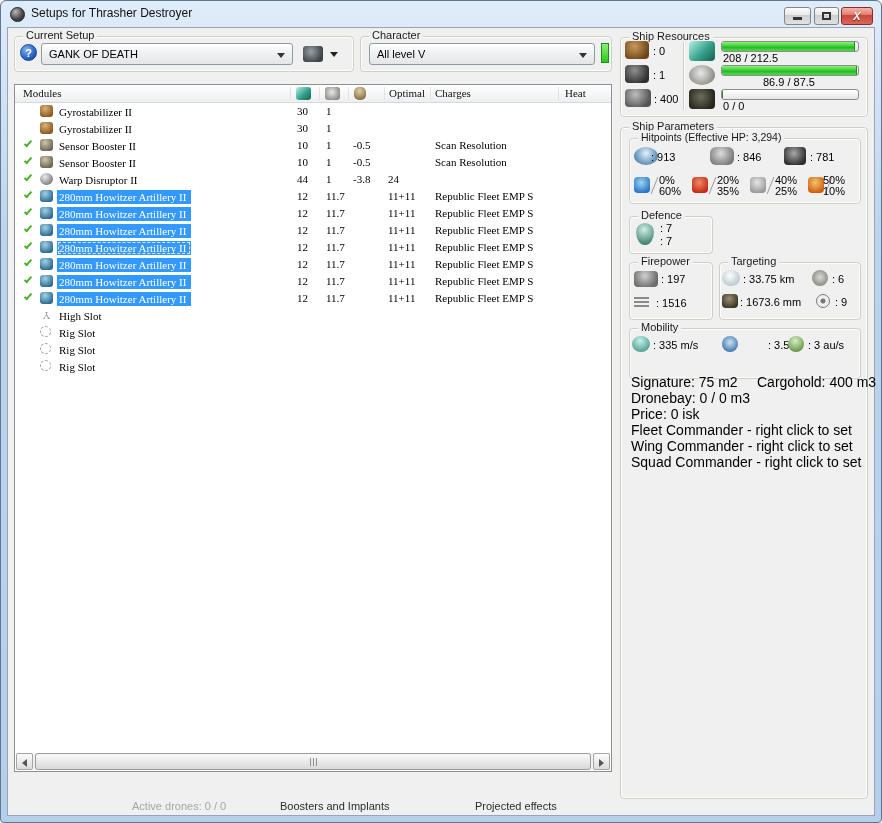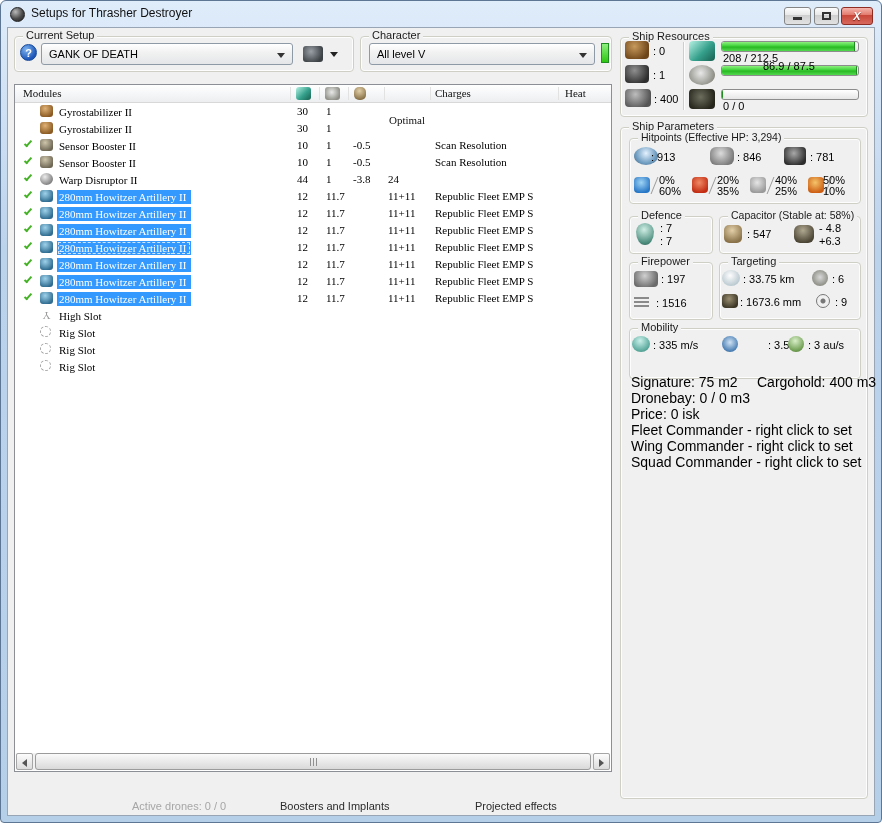--- a/index.html
+++ b/index.html
@@ -159,21 +159,21 @@
     <div class="modpanel">
       <div class="mheader">
         <span class="hcell" style="left:8px;">Modules</span>
         <i class="hsep" style="left:275px;"></i>
         <span class="hicon ic-cpu" style="left:281px;"></span>
         <i class="hsep" style="left:304px;"></i>
         <span class="hicon ic-powergrid" style="left:310px;"></span>
         <i class="hsep" style="left:333px;"></i>
         <span class="hicon ic-capacitor" style="left:339px;width:12px;"></span>
         <i class="hsep" style="left:369px;"></i>
-        <span class="hcell" style="left:374px;margin-top:27px;">Optimal</span>
+        <span class="hcell" style="left:374px;">Optimal</span>
         <i class="hsep" style="left:415px;"></i>
         <span class="hcell" style="left:420px;">Charges</span>
         <i class="hsep" style="left:543px;"></i>
         <span class="hcell" style="left:550px;">Heat</span>
       </div>
       <div class="rows" id="module-rows">
           <div class="mrow">
     <span class="m-check"></span>
     <span class="m-icon ic-gyrostabilizer"></span>
     <span class="m-name">Gyrostabilizer II</span>
@@ -398,21 +398,21 @@
       <i class="vdiv" style="left:62px;top:4px;height:68px;"></i>
       <span class="rp-icon ic-cpu" style="left:68px;top:3px;width:26px;height:20px;"></span>
       <div class="pbar" style="left:100px;top:3px;width:138px;">
           <div class="pfill" style="width: 97.9%;"></div>
         </div>
       <span class="stat" style="left:102px;top:14px;">208 / 212.5</span>
       <span class="rp-icon ic-powergrid" style="left:68px;top:27px;width:26px;height:20px;border-radius:50%;"></span>
       <div class="pbar" style="left:100px;top:27px;width:138px;">
           <div class="pfill" style="width: 99.3%;"></div>
         </div>
-      <span class="stat" style="left:102px;top:22px;padding-left:40px;">86.9 / 87.5</span>
+      <span class="stat" style="left:102px;top:38px;padding-left:40px;">86.9 / 87.5</span>
       <span class="rp-icon ic-drone" style="left:68px;top:51px;width:26px;height:20px;"></span>
       <div class="pbar" style="left:100px;top:51px;width:138px;">
           <div class="pfill" style="width: 0%;"></div>
         </div>
       <span class="stat" style="left:102px;top:62px;">0 / 0</span>
     </div>
 
     <div class="groupbox" style="left:612px;top:99px;width:248px;height:672px;">
       <span class="gb-caption">Ship Parameters</span>
 
@@ -441,27 +441,20 @@
         <i class="slash" style="left:198px;top:38px;"></i>
         <span class="stack" style="left:193px;top:36px;"><span>50%</span><br><span>10%</span></span>
       </div>
 
       <div class="groupbox" style="left:8px;top:88px;width:84px;height:38px;background:#f0f0f0;">
         <span class="gb-caption">Defence</span>
         <span class="rp-icon ic-def-shield" style="left:6px;top:6px;width:18px;height:22px;"></span>
         <span class="stack" style="left:30px;top:5px;line-height:13px;"><span>: 7</span><br><span>: 7</span></span>
       </div>
 
-      <div class="groupbox" style="left:98px;top:88px;width:142px;height:38px;background:#f0f0f0;">
-        <span class="gb-caption" style="font-size:10.5px;">Capacitor (Stable at: 58%)</span>
-        <span class="rp-icon ic-capacitor" style="left:4px;top:8px;width:18px;height:18px;"></span>
-        <span class="stat" style="left:27px;top:11px;">: 547</span>
-        <span class="rp-icon ic-battery" style="left:74px;top:8px;width:20px;height:18px;"></span>
-        <span class="stack" style="left:99px;top:5px;line-height:13px;"><span>- 4.8</span><br><span>+6.3</span></span>
-      </div>
 
       <div class="groupbox" style="left:8px;top:134px;width:84px;height:58px;background:#f0f0f0;">
         <span class="gb-caption">Firepower</span>
         <span class="rp-icon ic-guns" style="left:4px;top:8px;width:24px;height:16px;"></span>
         <span class="stat" style="left:31px;top:10px;">: 197</span>
         <span class="rp-icon ic-dps" style="left:4px;top:32px;width:16px;height:16px;">
             <i></i>
           </span>
         <span class="stat" style="left:26px;top:34px;">: 1516</span>
       </div>

